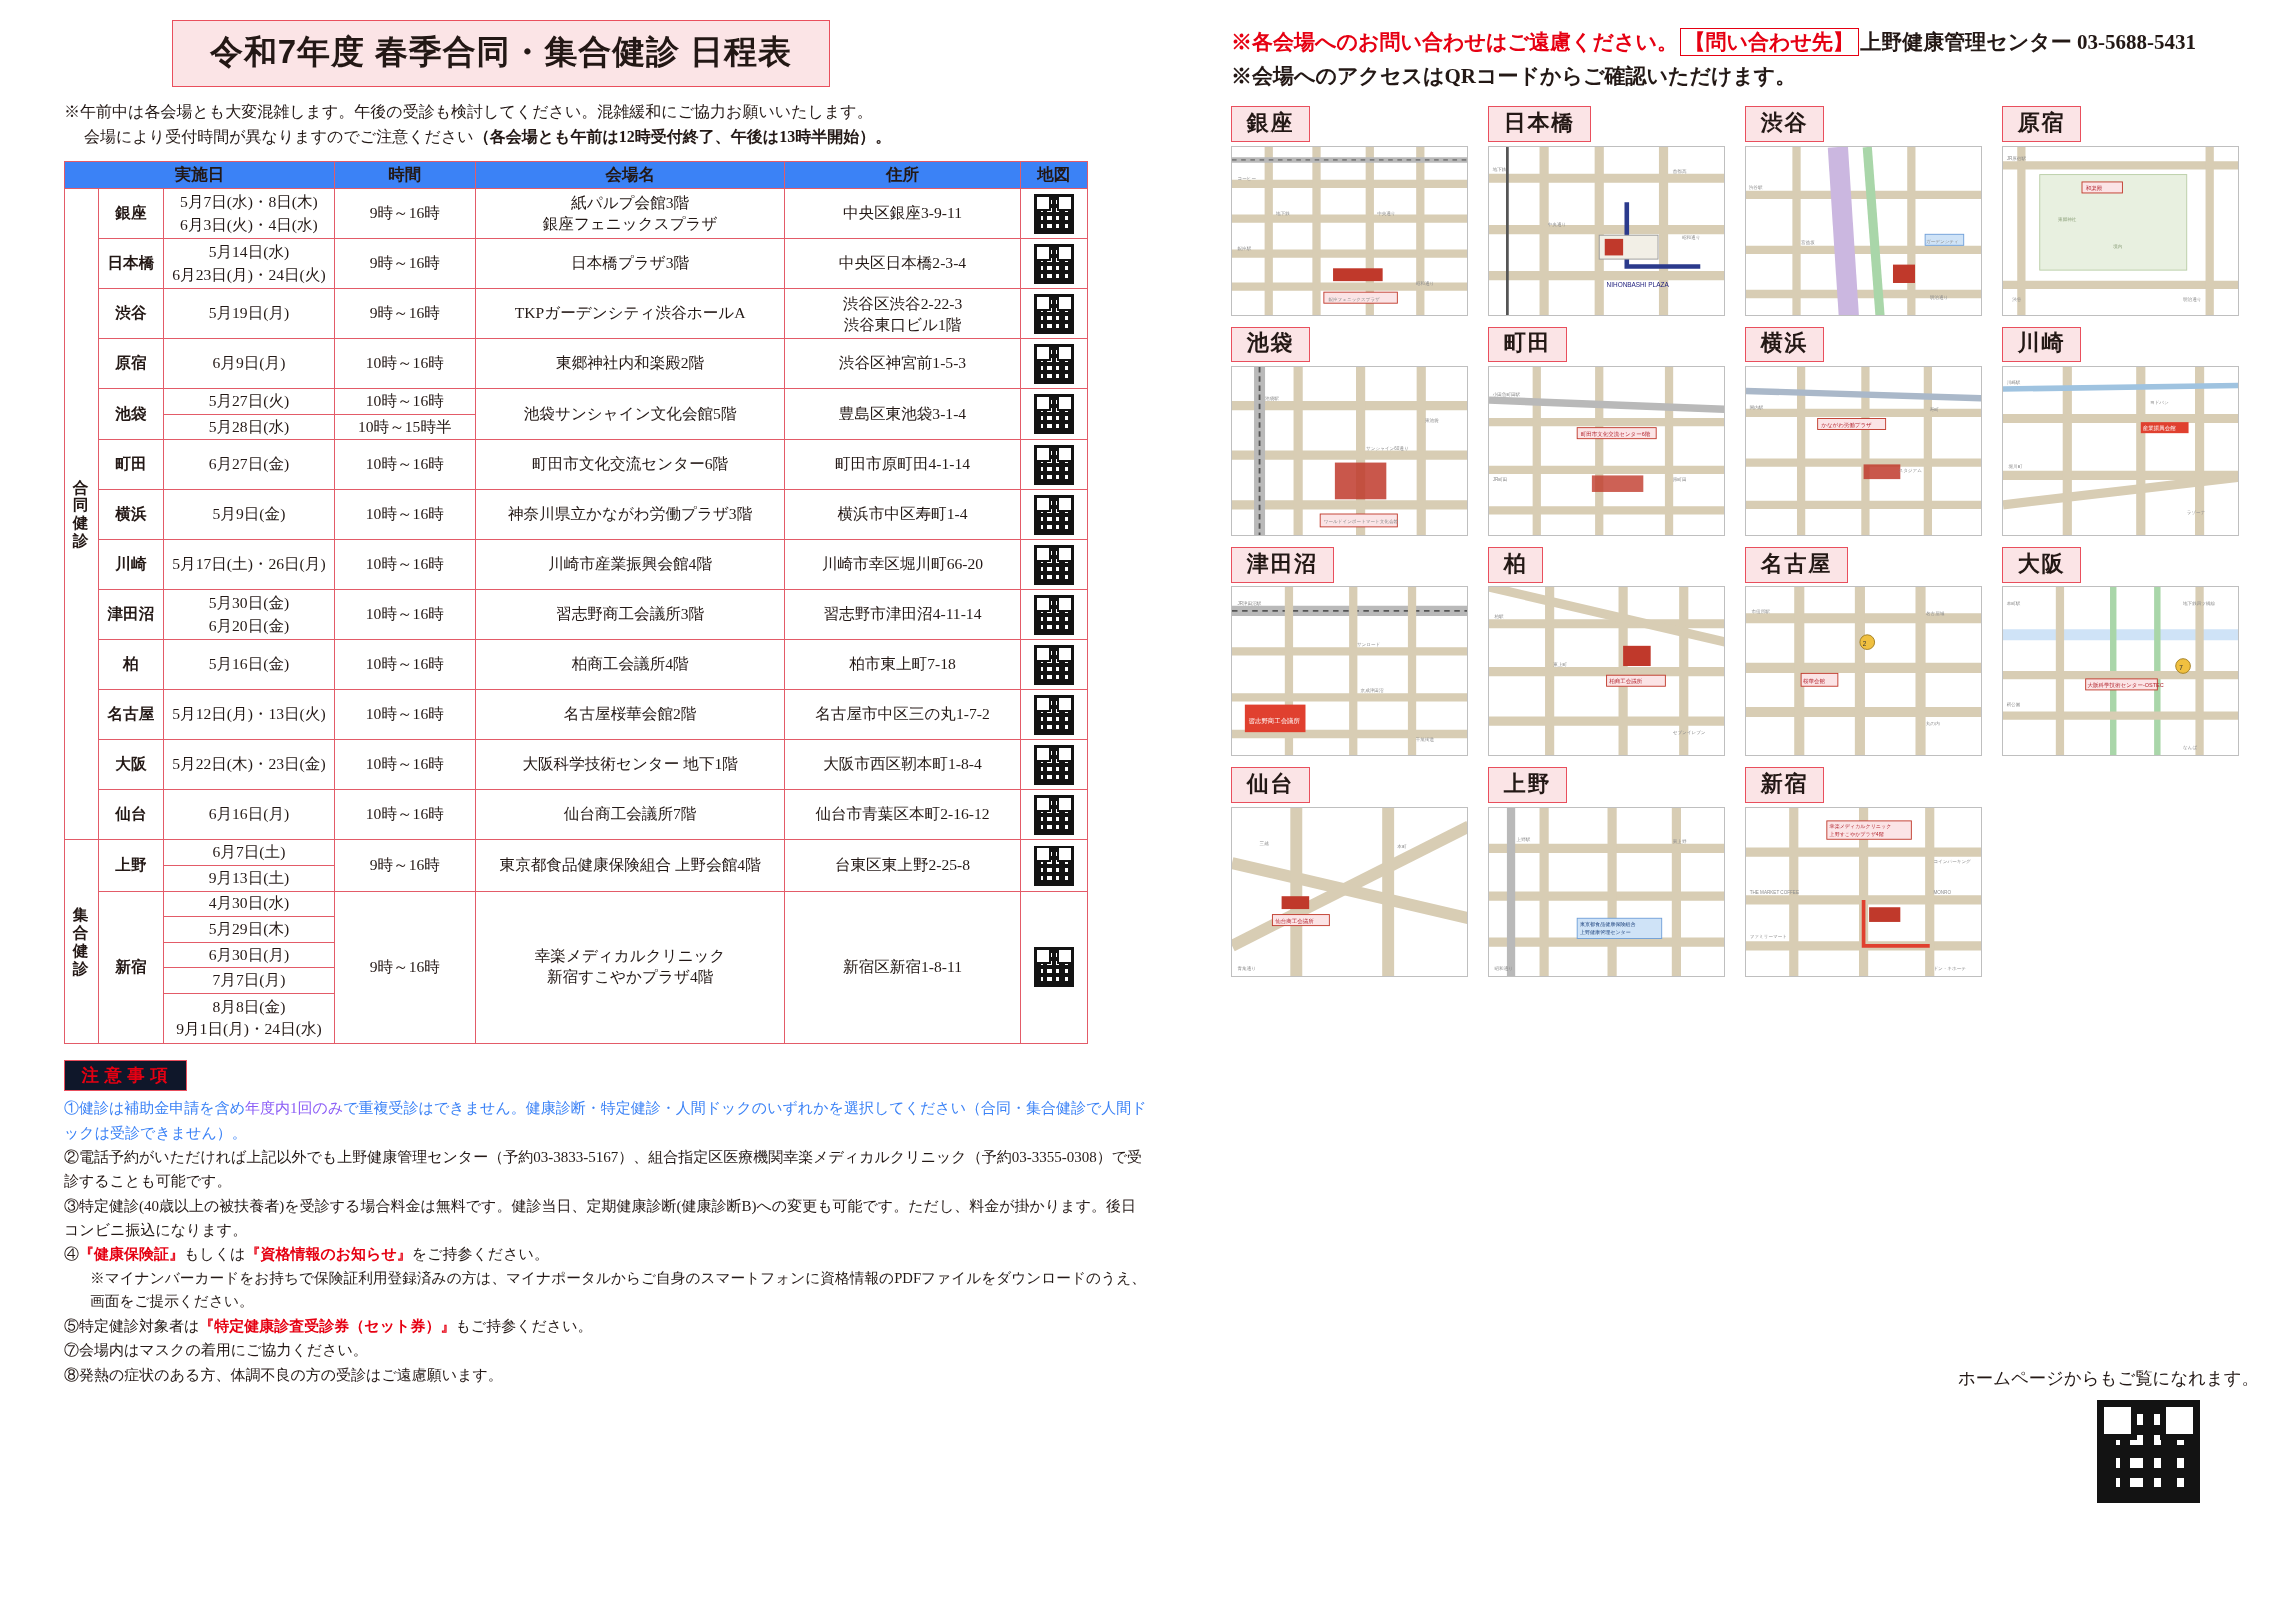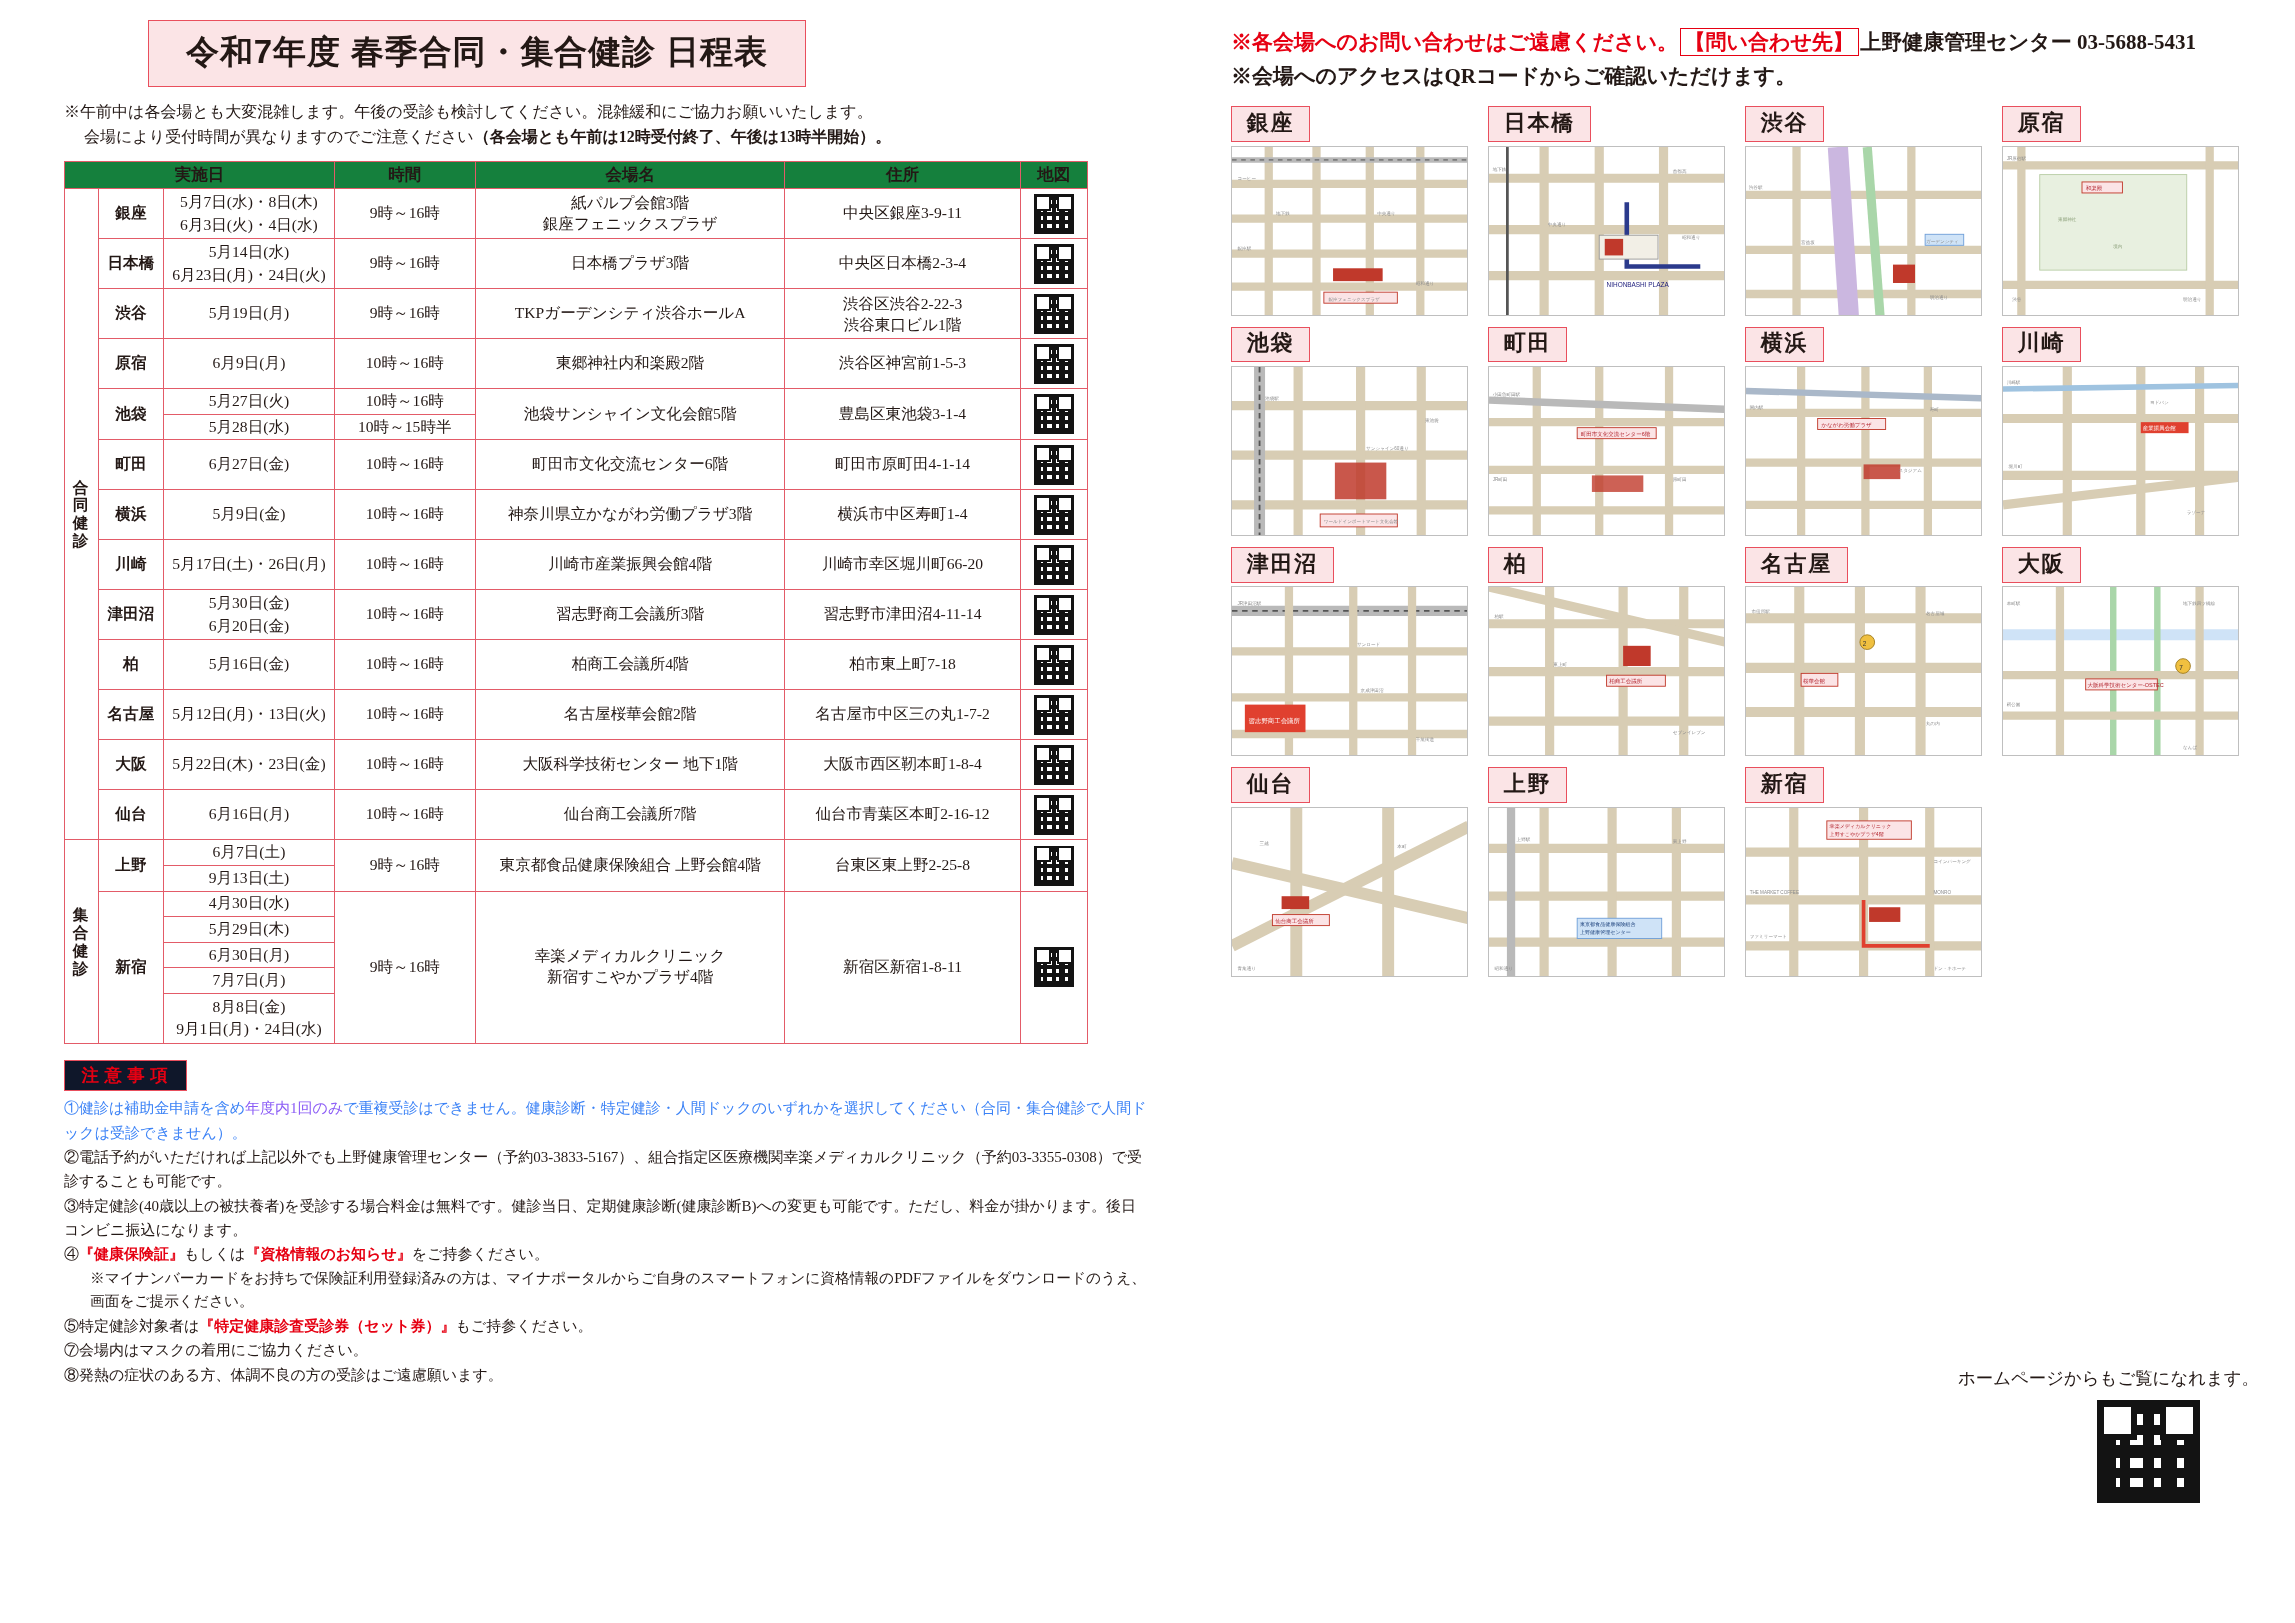--- a/index.html
+++ b/index.html
@@ -15,21 +15,21 @@
   .page { position:relative; width:2296px; height:1624px; }
 
   
   .left { position:absolute; left:64px; top:20px; width:1130px; }
 
   .title-box {
     display:inline-block;
     background:#fbe4e6;
     border:1.8px solid #e94f5d;
     padding:9.2px 37px 11px 37px;
-    margin-left:84px;
+    margin-left:108px;
   }
   .title-box .title {
     font-size:33px; font-weight:bold; letter-spacing:0.9px;
     color:#231815; white-space:nowrap;
     font-family:"Liberation Sans", sans-serif;
   }
 
   .lead { margin-top:13px; font-size:16px; line-height:1.55; }
   .lead .ind { display:block; padding-left:20px; }
   .lead b { font-weight:bold; }
@@ -43,21 +43,21 @@
   }
   table.sched th, table.sched td {
     border:0.9px solid #e35b68;
     font-size:15.6px;
     padding:1.8px 3.7px;
     text-align:center;
     vertical-align:middle;
     background:#fff;
   }
   table.sched thead th {
-    background:#15803d;
+    background:#3b82f6;
     font-weight:bold;
     height:27.5px;
     font-size:16.5px;
   }
   col.c-group { width:33px; }
   col.c-site  { width:64px; }
   col.c-date  { width:167px; }
   col.c-time  { width:138px; }
   col.c-venue { width:303px; }
   col.c-addr  { width:230px; }

